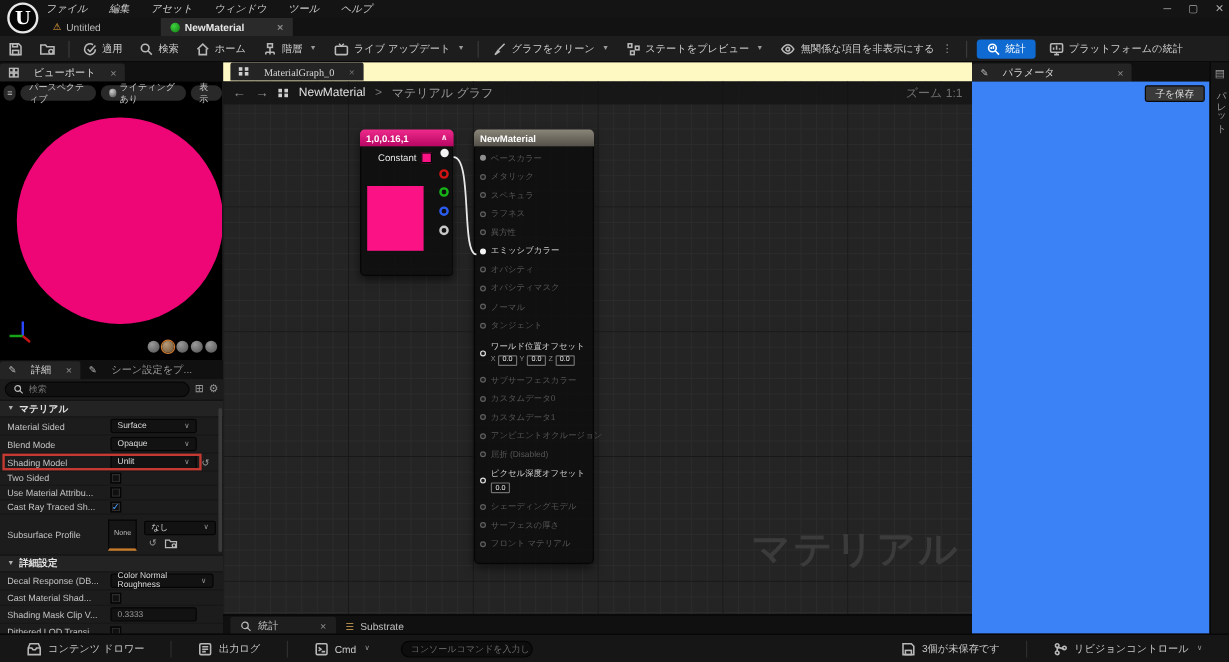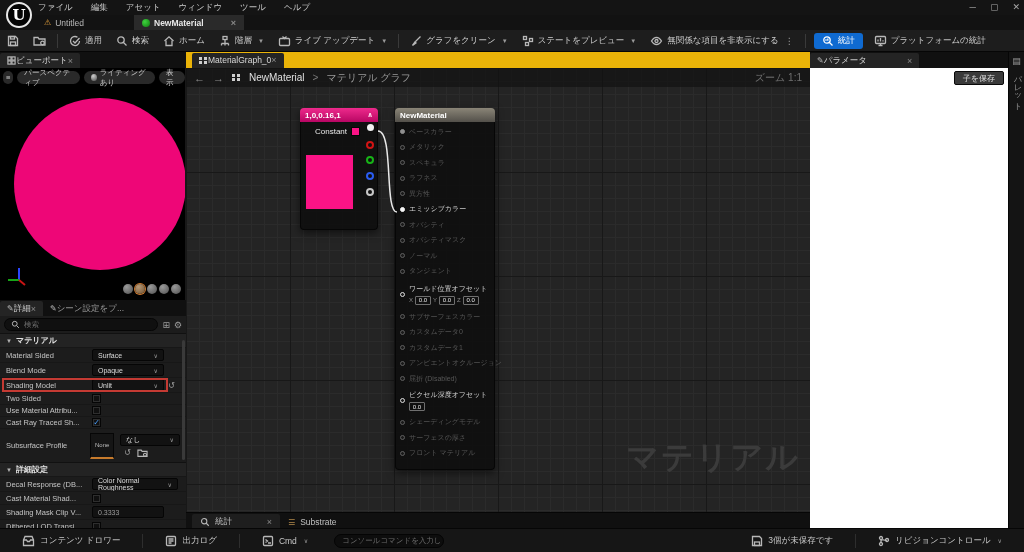--- a/index.html
+++ b/index.html
@@ -6,21 +6,21 @@
   html,body { width:1024px; height:552px; overflow:hidden; background:#0e0e0e;
     font-family:"Liberation Sans","DejaVu Sans",sans-serif; color:#c8c8c8; }
   svg { display:block; }
 
   
   .titlebar { position:absolute; top:0; left:0; right:0; height:15px; background:#141414; }
   .ue-logo { position:absolute; left:6px; top:2px; width:26px; height:26px; border-radius:50%;
     border:2px solid #e8e8e8; background:#050505; color:#fff; font-size:15px; font-weight:bold;
     display:flex; align-items:center; justify-content:center; z-index:30; font-family:"DejaVu Serif",serif;}
   .menus { position:absolute; left:38px; top:0; height:15px; display:flex; gap:18px; align-items:center; font-size:8.5px; color:#cfcfcf;}
-  .menus span { cursor:default; }
+  .menus span { cursor:default;font-style:italic; }
   .winctl { position:absolute; right:4px; top:0; height:14px; display:flex; gap:14px; align-items:center; font-size:9px; color:#a8a8a8; }
 
   
   .assettabs { position:absolute; top:15px; left:0; right:0; height:15px; background:#121212; display:flex; }
   .atab { height:15px; display:flex; align-items:center; gap:4px; font-size:8.5px; padding:0 8px; color:#b8b8b8; }
   .atab.first { margin-left:36px; }
   .atab.active { background:#2a2a2a; color:#e8e8e8; width:110px; margin-left:42px; font-weight:bold; }
   .warn-ic { color:#e8a33d; font-size:8px; }
   .mat-ic { width:8px; height:8px; border-radius:50%; background:radial-gradient(circle at 35% 35%, #3fd43f, #0f7a0f); }
   .tab-x { color:#8a8a8a; font-size:9px; margin-left:auto; }
@@ -30,21 +30,21 @@
     border-bottom:1px solid #060606; display:flex; align-items:center; font-size:8.5px; color:#cfcfcf; }
   .tbtn { display:flex; align-items:center; gap:4px; padding:0 7px; height:22px; cursor:default; white-space:nowrap;}
   .tsep { width:1px; height:14px; background:#3a3a3a; margin:0 4px; }
   .chev { font-size:6px; color:#9a9a9a; margin-left:2px; }
   .tbtn.blue { background:#0f6ad1; border-radius:3px; height:16px; color:#fff; margin:0 4px; padding:0 8px;}
   .ic { stroke:#b8b8b8; fill:none; stroke-width:1.3; }
   .ic.white { stroke:#fff; }
 
   
   .tabstrip { height:16px; background:#101010; display:flex; align-items:flex-end; }
-  .ptab { height:15px; background:#242424; display:flex; align-items:center; gap:0; padding:0 7px;
+  .ptab { height:15px; background:#242424; display:flex; align-items:center; gap:12px; padding:0 7px;
     font-size:8.5px; color:#d8d8d8; border-radius:2px 2px 0 0;}
   .ptab.inactive { background:transparent; color:#9a9a9a; }
   .pencil { font-size:8px; color:#b8b8b8; }
 
   
   .viewport { position:absolute; left:0; top:52px; width:186px; height:248px; background:#181818; }
   .vp-canvas { position:absolute; left:0; top:16px; right:1px; bottom:0; background:#000; overflow:hidden; }
   .vp-pills { position:absolute; left:3px; top:3px; display:flex; gap:4px; align-items:center; z-index:5;}
   .pill { background:rgba(45,45,45,0.9); border-radius:8px; height:13px; display:flex; align-items:center;
     gap:3px; padding:0 7px; font-size:7.5px; color:#c8c8c8; }
@@ -77,21 +77,21 @@
   .redbox { position:absolute; left:2px; top:0; width:166px; height:100%; border:2px solid #c43a33; pointer-events:none; z-index:3;}
   .reset-ic { margin-left:4px; color:#9a9a9a; font-size:8px; }
   .thumb { width:24px; height:26px; background:#151515; border:1px solid #060606; border-bottom:2px solid #c77b2c;
     display:flex; align-items:center; justify-content:center; font-size:6px; color:#bdbdbd; }
   .ss-right { display:flex; flex-direction:column; gap:2px; margin-left:6px; }
   .ss-icons { display:flex; gap:6px; padding-left:4px; color:#9a9a9a; font-size:8px; }
   .dscroll { position:absolute; right:1px; top:40px; width:3px; height:120px; background:#3a3a3a; border-radius:2px;}
 
   
   .graphwrap { position:absolute; left:186px; top:52px; width:624px; height:478px; background:#131313; }
-  .gtabs { position:absolute; left:0; top:0; right:0; height:16px; background:#eab308; display:flex; align-items:center;}
+  .gtabs { position:absolute; left:0; top:0; right:0; height:16px; background:#fef9c3; display:flex; align-items:flex-start;font-family:Liberation Serif, serif;}
   .gcanvas { position:absolute; left:0; top:16px; right:0; bottom:18px; overflow:hidden;
     background-color:#242424;
     background-image:
       linear-gradient(#181818 1px, transparent 1px),
       linear-gradient(90deg,#181818 1px, transparent 1px),
       linear-gradient(#2b2b2b 1px, transparent 1px),
       linear-gradient(90deg,#2b2b2b 1px, transparent 1px);
     background-size:104px 104px,104px 104px,13px 13px,13px 13px; }
   .bcrumb { position:absolute; left:0; top:0; right:0; height:19px; background:rgba(18,18,18,0.72);
     display:flex; align-items:center; gap:8px; padding:0 8px; font-size:10px; }
@@ -131,21 +131,21 @@
   .plabel.lit { color:#d4d4d4; }
   .pinrow.dbl { height:30px; align-items:center; }
   .dbl-col { display:flex; flex-direction:column; gap:2px; }
   .axisrow { display:flex; align-items:center; gap:2px; font-size:6px; color:#8a8a8a; }
   .vbox { width:16px; height:9px; border:1px solid #6f6f6f; background:#101010; color:#e8e8e8;
     font-size:6px; display:flex; align-items:center; justify-content:center; border-radius:1px;}
   .wire { position:absolute; left:0; top:0; pointer-events:none; z-index:4; }
 
   
   .params { position:absolute; left:810px; top:52px; width:198px; height:478px; background:#1b1b1b; }
-  .params-body { position:absolute; left:0; top:16px; right:0; bottom:0; background:#ffffff;text-decoration:underline; }
+  .params-body { position:absolute; left:0; top:16px; right:0; bottom:0; background:#3b82f6;text-decoration:underline; }
   .savechild { position:absolute; right:4px; top:3px; height:14px; background:#3a3a3a; border:1px solid #090909;
     border-radius:2px; display:flex; align-items:center; padding:0 8px; font-size:8px; color:#e0e0e0; }
   .palstrip { position:absolute; left:1008px; top:52px; width:16px; height:478px; background:#141414; border-left:1px solid #060606;}
   .pal-ic { margin:4px auto 2px; color:#9a9a9a; font-size:9px; text-align:center;}
   .pal-txt { writing-mode:vertical-rl; font-size:8px; color:#9a9a9a; margin:4px auto; }
 
   
   .statusbar { position:absolute; left:0; bottom:0; right:0; height:24px; background:#161616;
     border-top:1px solid #060606; display:flex; align-items:center; font-size:8.5px; color:#c8c8c8; }
   .sbtn { display:flex; align-items:center; gap:5px; padding:0 22px; height:24px; white-space:nowrap;}

